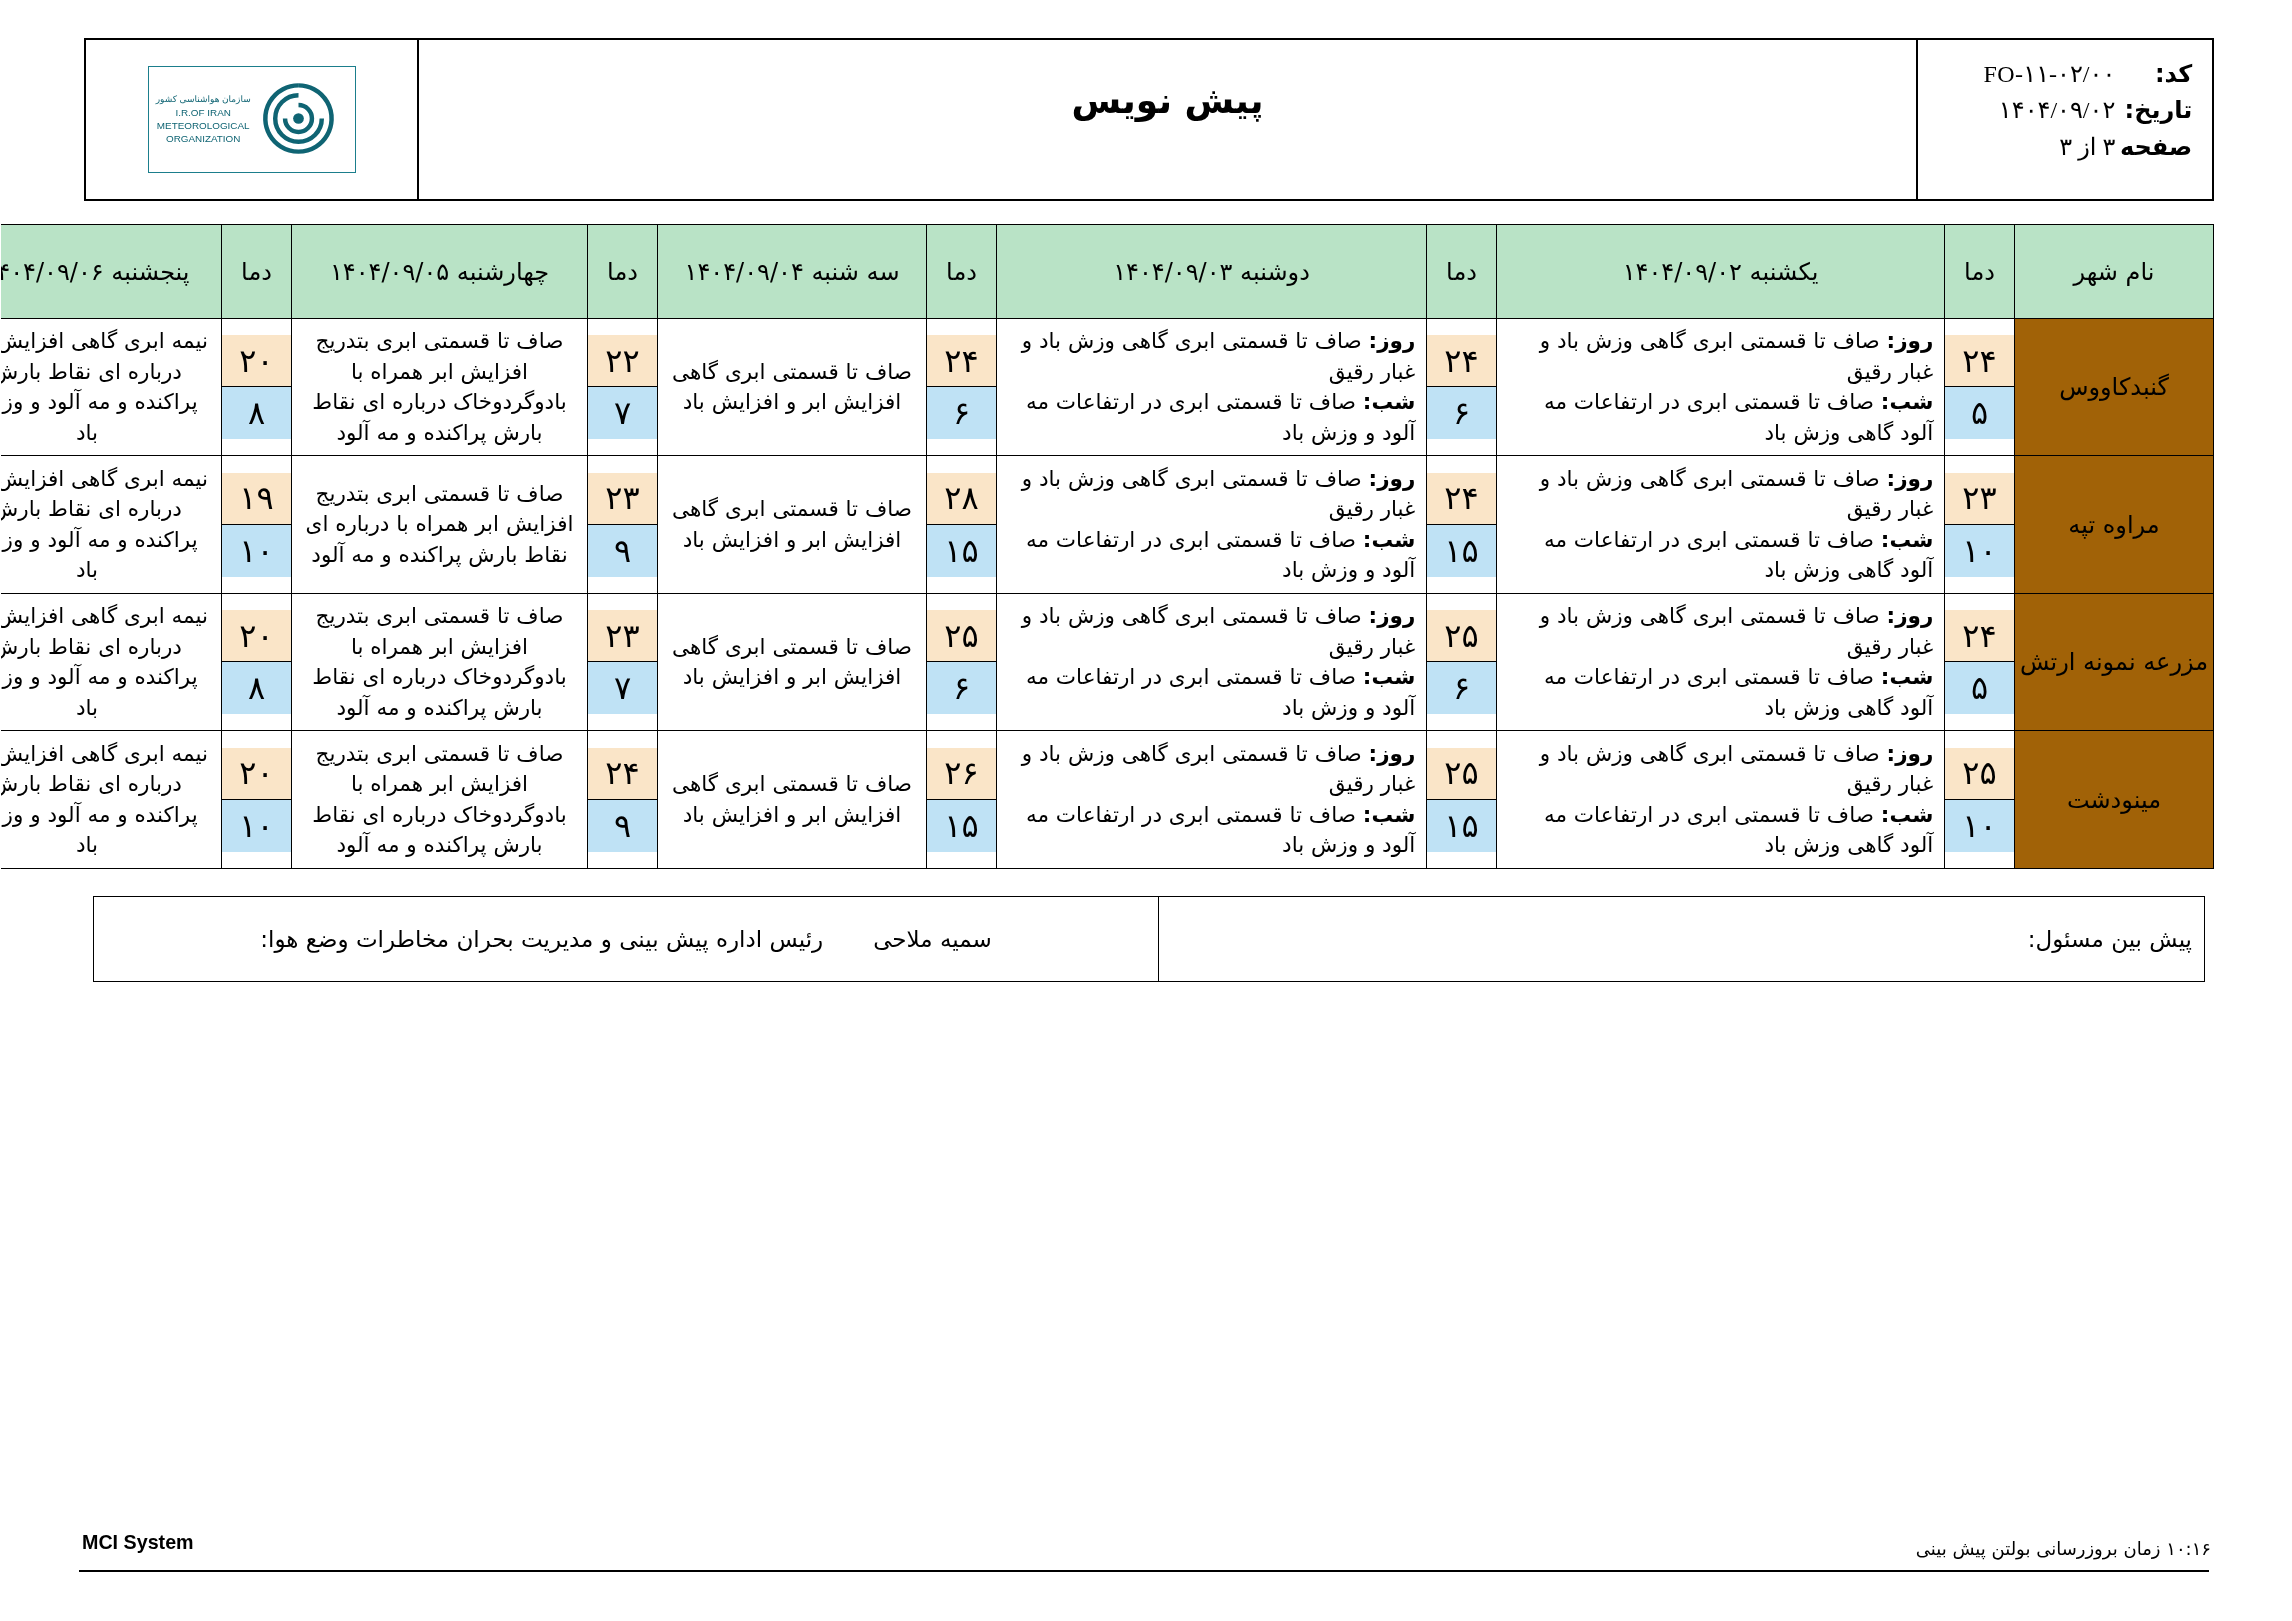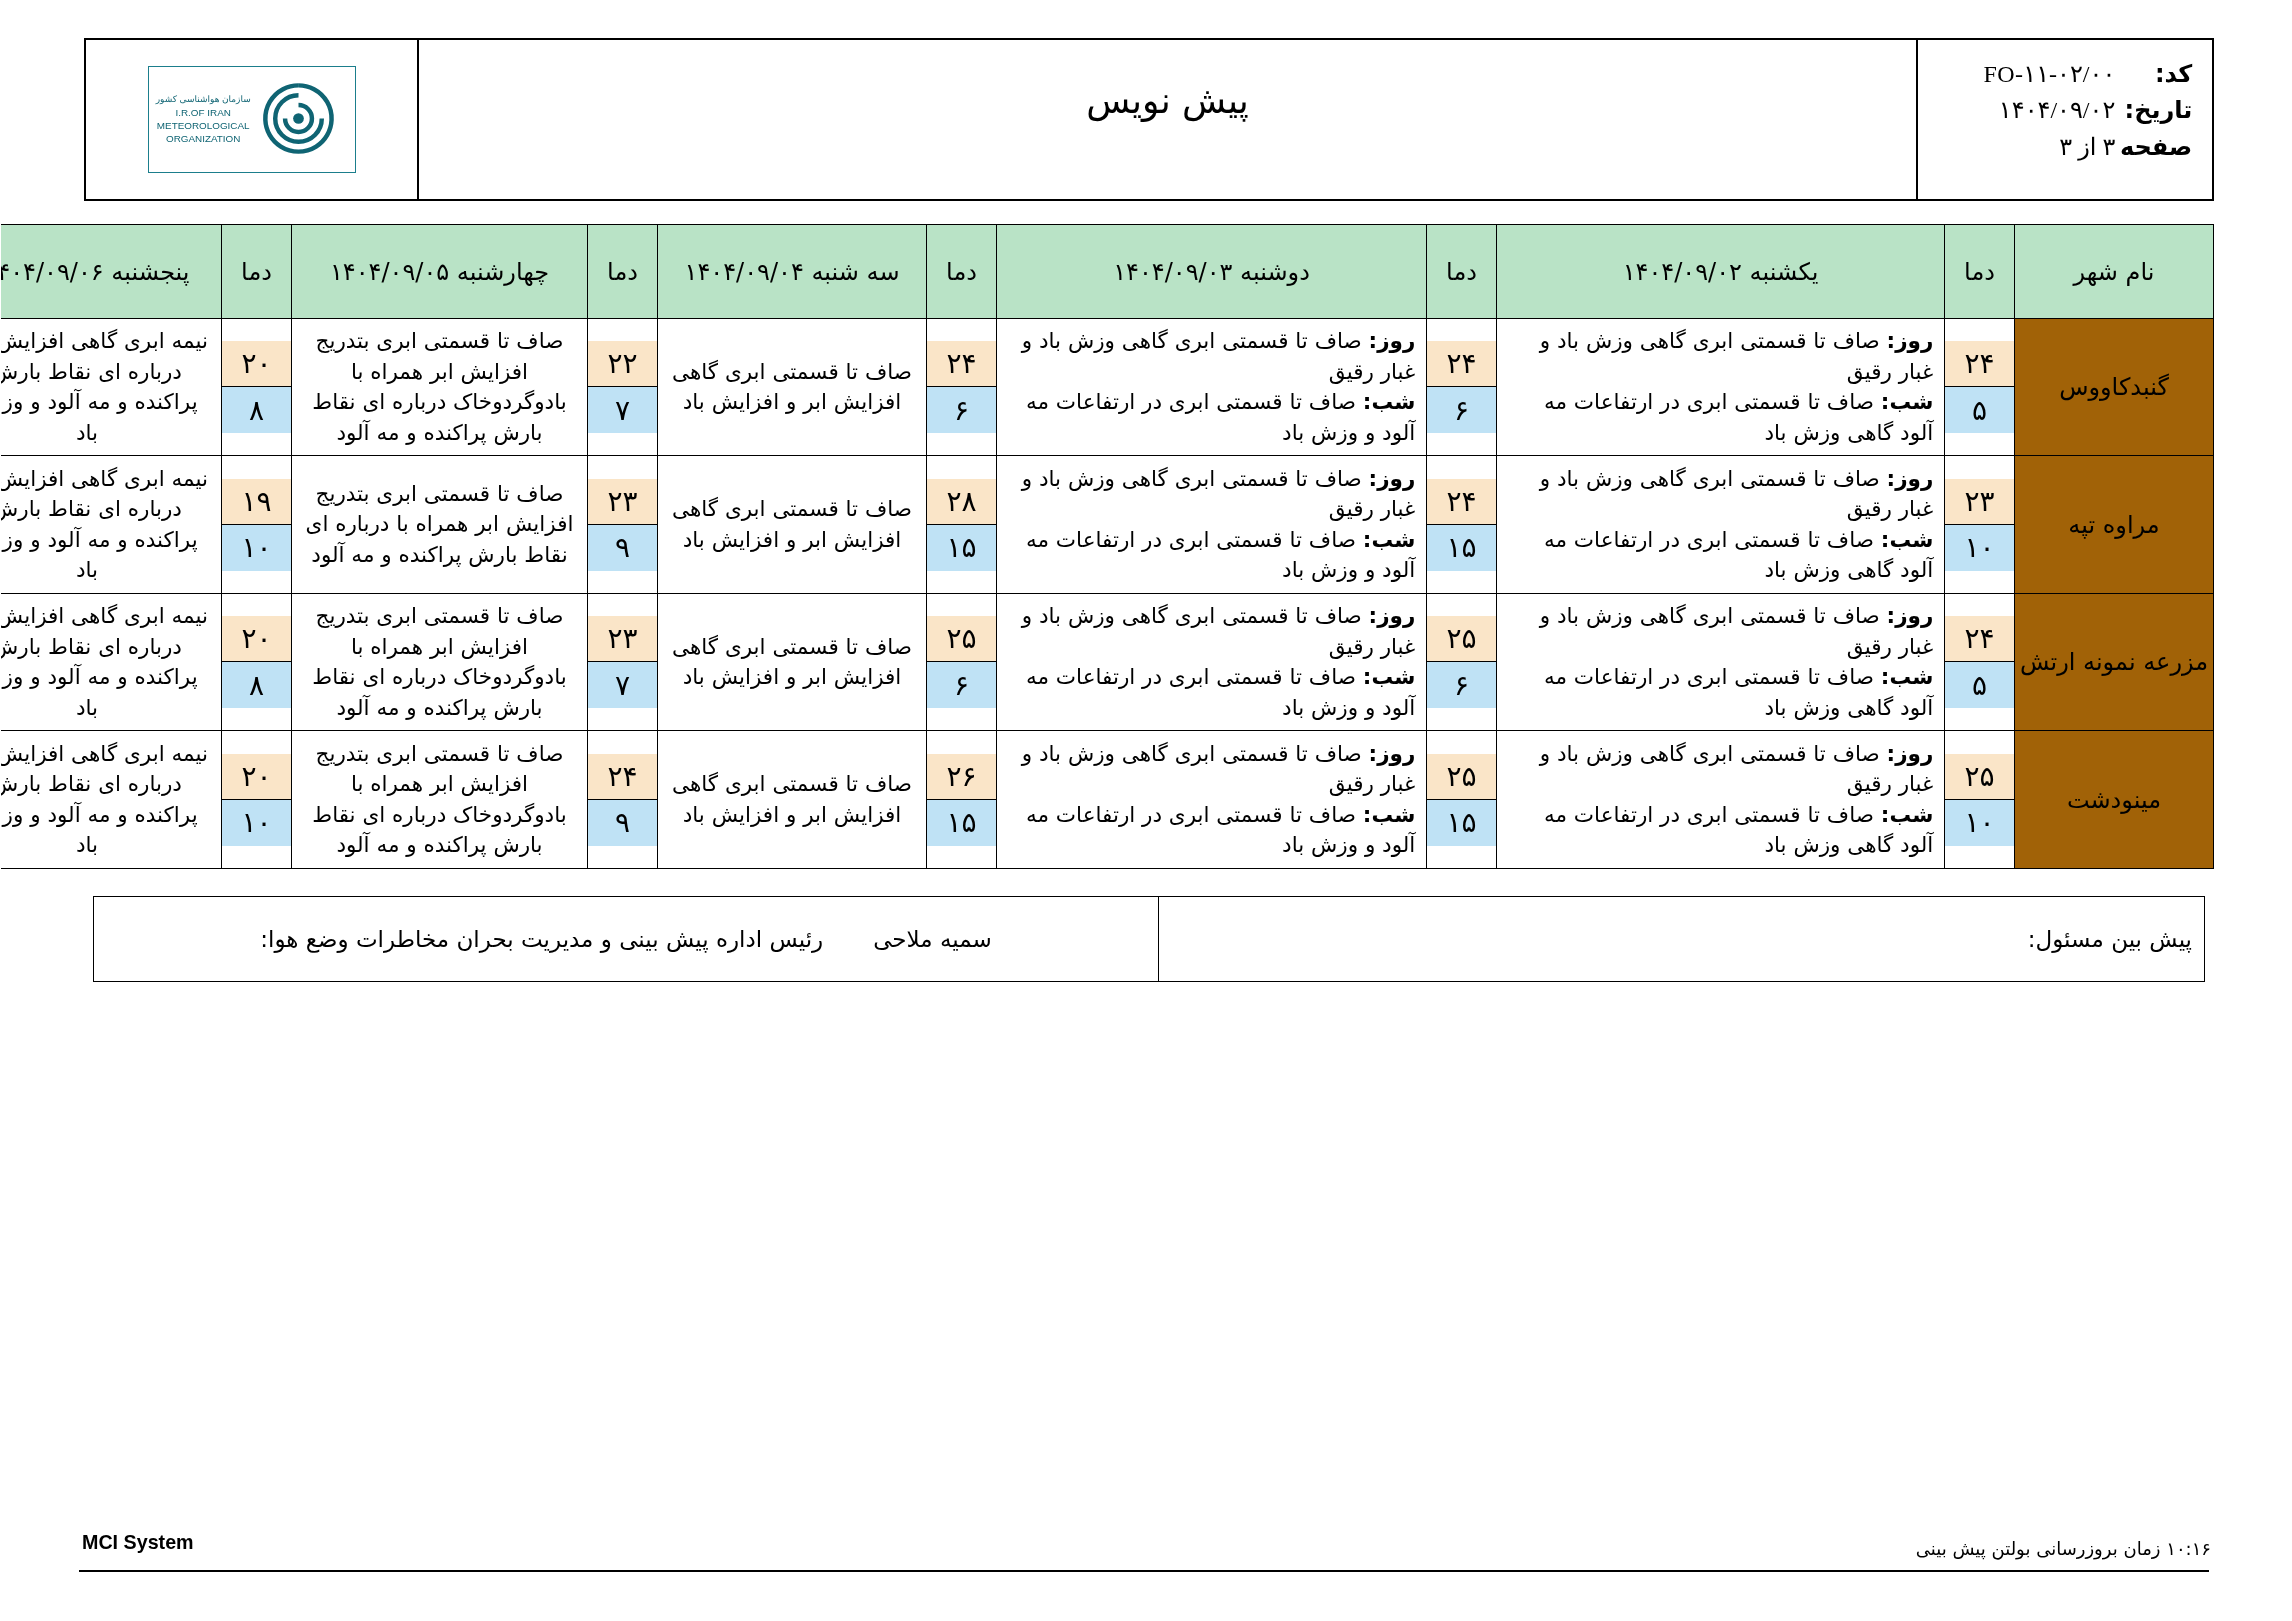--- a/index.html
+++ b/index.html
@@ -58,21 +58,21 @@
     text-align: right;
     letter-spacing: 0.4px;
     font-family: Liberation Serif, serif;
   }
   .header-title {
     flex: 1;
     display: flex;
     align-items: center;
     justify-content: center;
     font-size: 36px;
-    font-weight: normal;
+    font-weight: bold;
     padding-bottom: 38px;
   }
   .header-logo {
     width: 333px;
     border-right: 2.7px solid #000;
     box-sizing: border-box;
     display: flex;
     align-items: center;
     justify-content: center;
   }
@@ -133,25 +133,25 @@
     text-align: center;
     font-size: 24px;
     background: #a16207;
   }
   td.tempcell {
     width: 70px;
     padding: 0;
     border-right: 2.7px dotted #000;
   }
   td.tempcell .t-hi, td.tempcell .t-lo {
-    height: 46px;
+    height: 52px;
     display: flex;
     align-items: center;
     justify-content: center;
-    font-size: 28px;
+    font-size: 32px;
     box-sizing: border-box;
   }
   td.tempcell .t-hi { background: #fae5c8; border-bottom: 1.8px solid #000; }
   td.tempcell .t-lo { background: #bfe2f5; }
 
   td.desc {
     font-size: 21.5px;
     line-height: 1.42;
     padding: 7.2px 10.7px;
     text-align: right;

